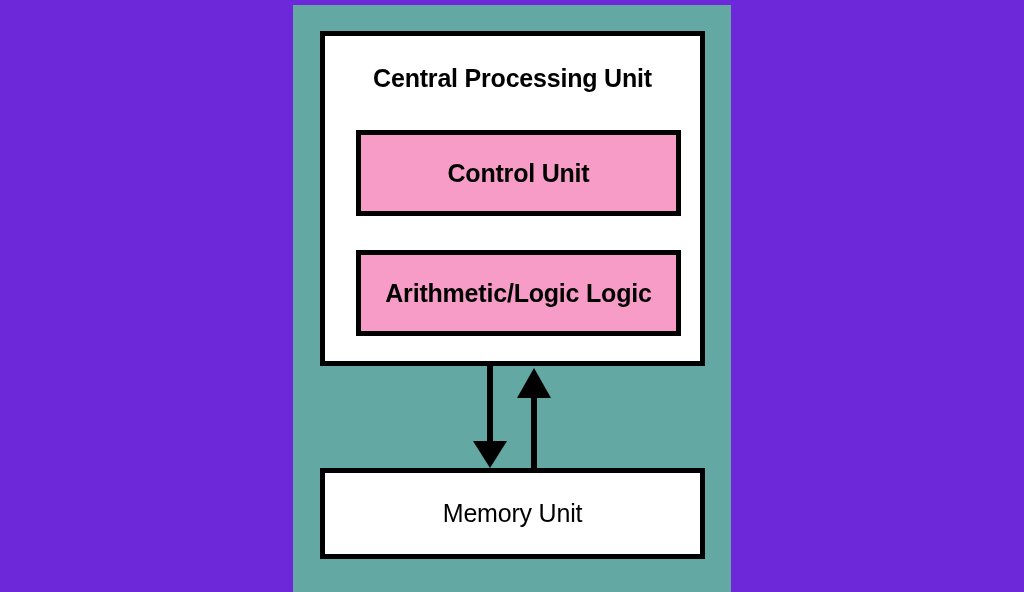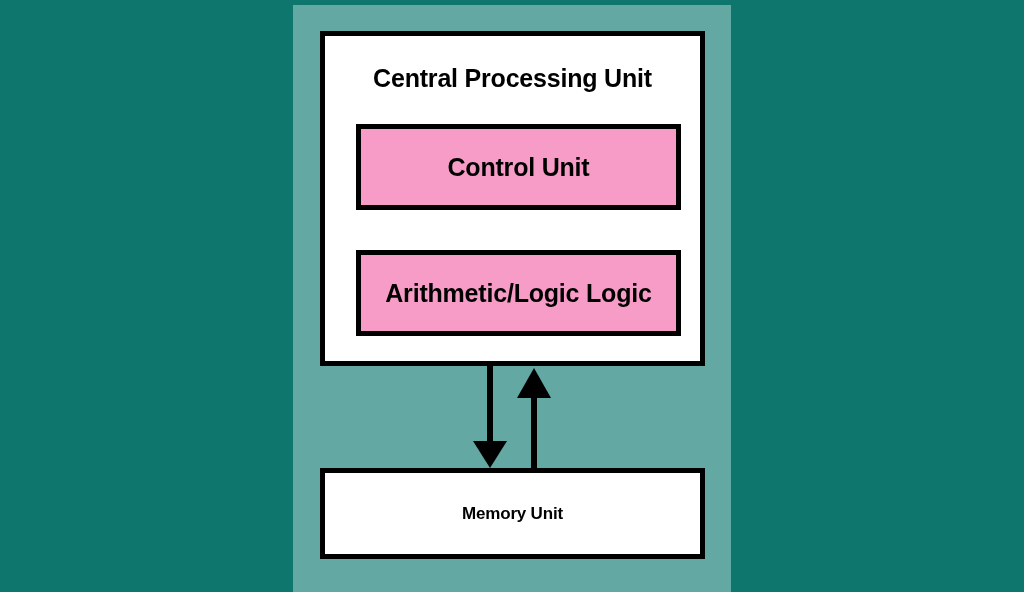--- a/index.html
+++ b/index.html
@@ -11,21 +11,21 @@
     width: 1024px;
     height: 592px;
     overflow: hidden;
     font-family: "Liberation Sans", sans-serif;
   }
 
   #canvas {
     position: relative;
     width: 1024px;
     height: 592px;
-    background: #0f766e;
+    background: #6d28d9;
   }
 
   
   #teal-panel {
     position: absolute;
     left: 293px;
     top: 5px;
     width: 438px;
     height: 587px;
     background: #63A8A3;
@@ -69,21 +69,21 @@
   .unit-label {
     font-size: 25px;
     font-weight: bold;
     color: #000000;
     letter-spacing: -0.2px;
     white-space: nowrap;
   }
 
   #control-unit {
     left: 31px;
-    top: 88px;
+    top: 94px;
     width: 325px;
     height: 86px;
   }
 
   #alu-unit {
     left: 31px;
     top: 214px;
     width: 325px;
     height: 86px;
   }
@@ -96,22 +96,22 @@
     width: 385px;
     height: 91px;
     background: #FFFFFF;
     border: 5px solid #000000;
     box-sizing: border-box;
     display: flex;
     align-items: center;
     justify-content: center;
   }
   #memory-label {
-    font-size: 17px;
-    font-weight: bold;
+    font-size: 25px;
+    font-weight: normal;
     color: #000000;
     letter-spacing: -0.2px;
     white-space: nowrap;
   }
 
   
   #arrows {
     position: absolute;
     left: 0;
     top: 0;

